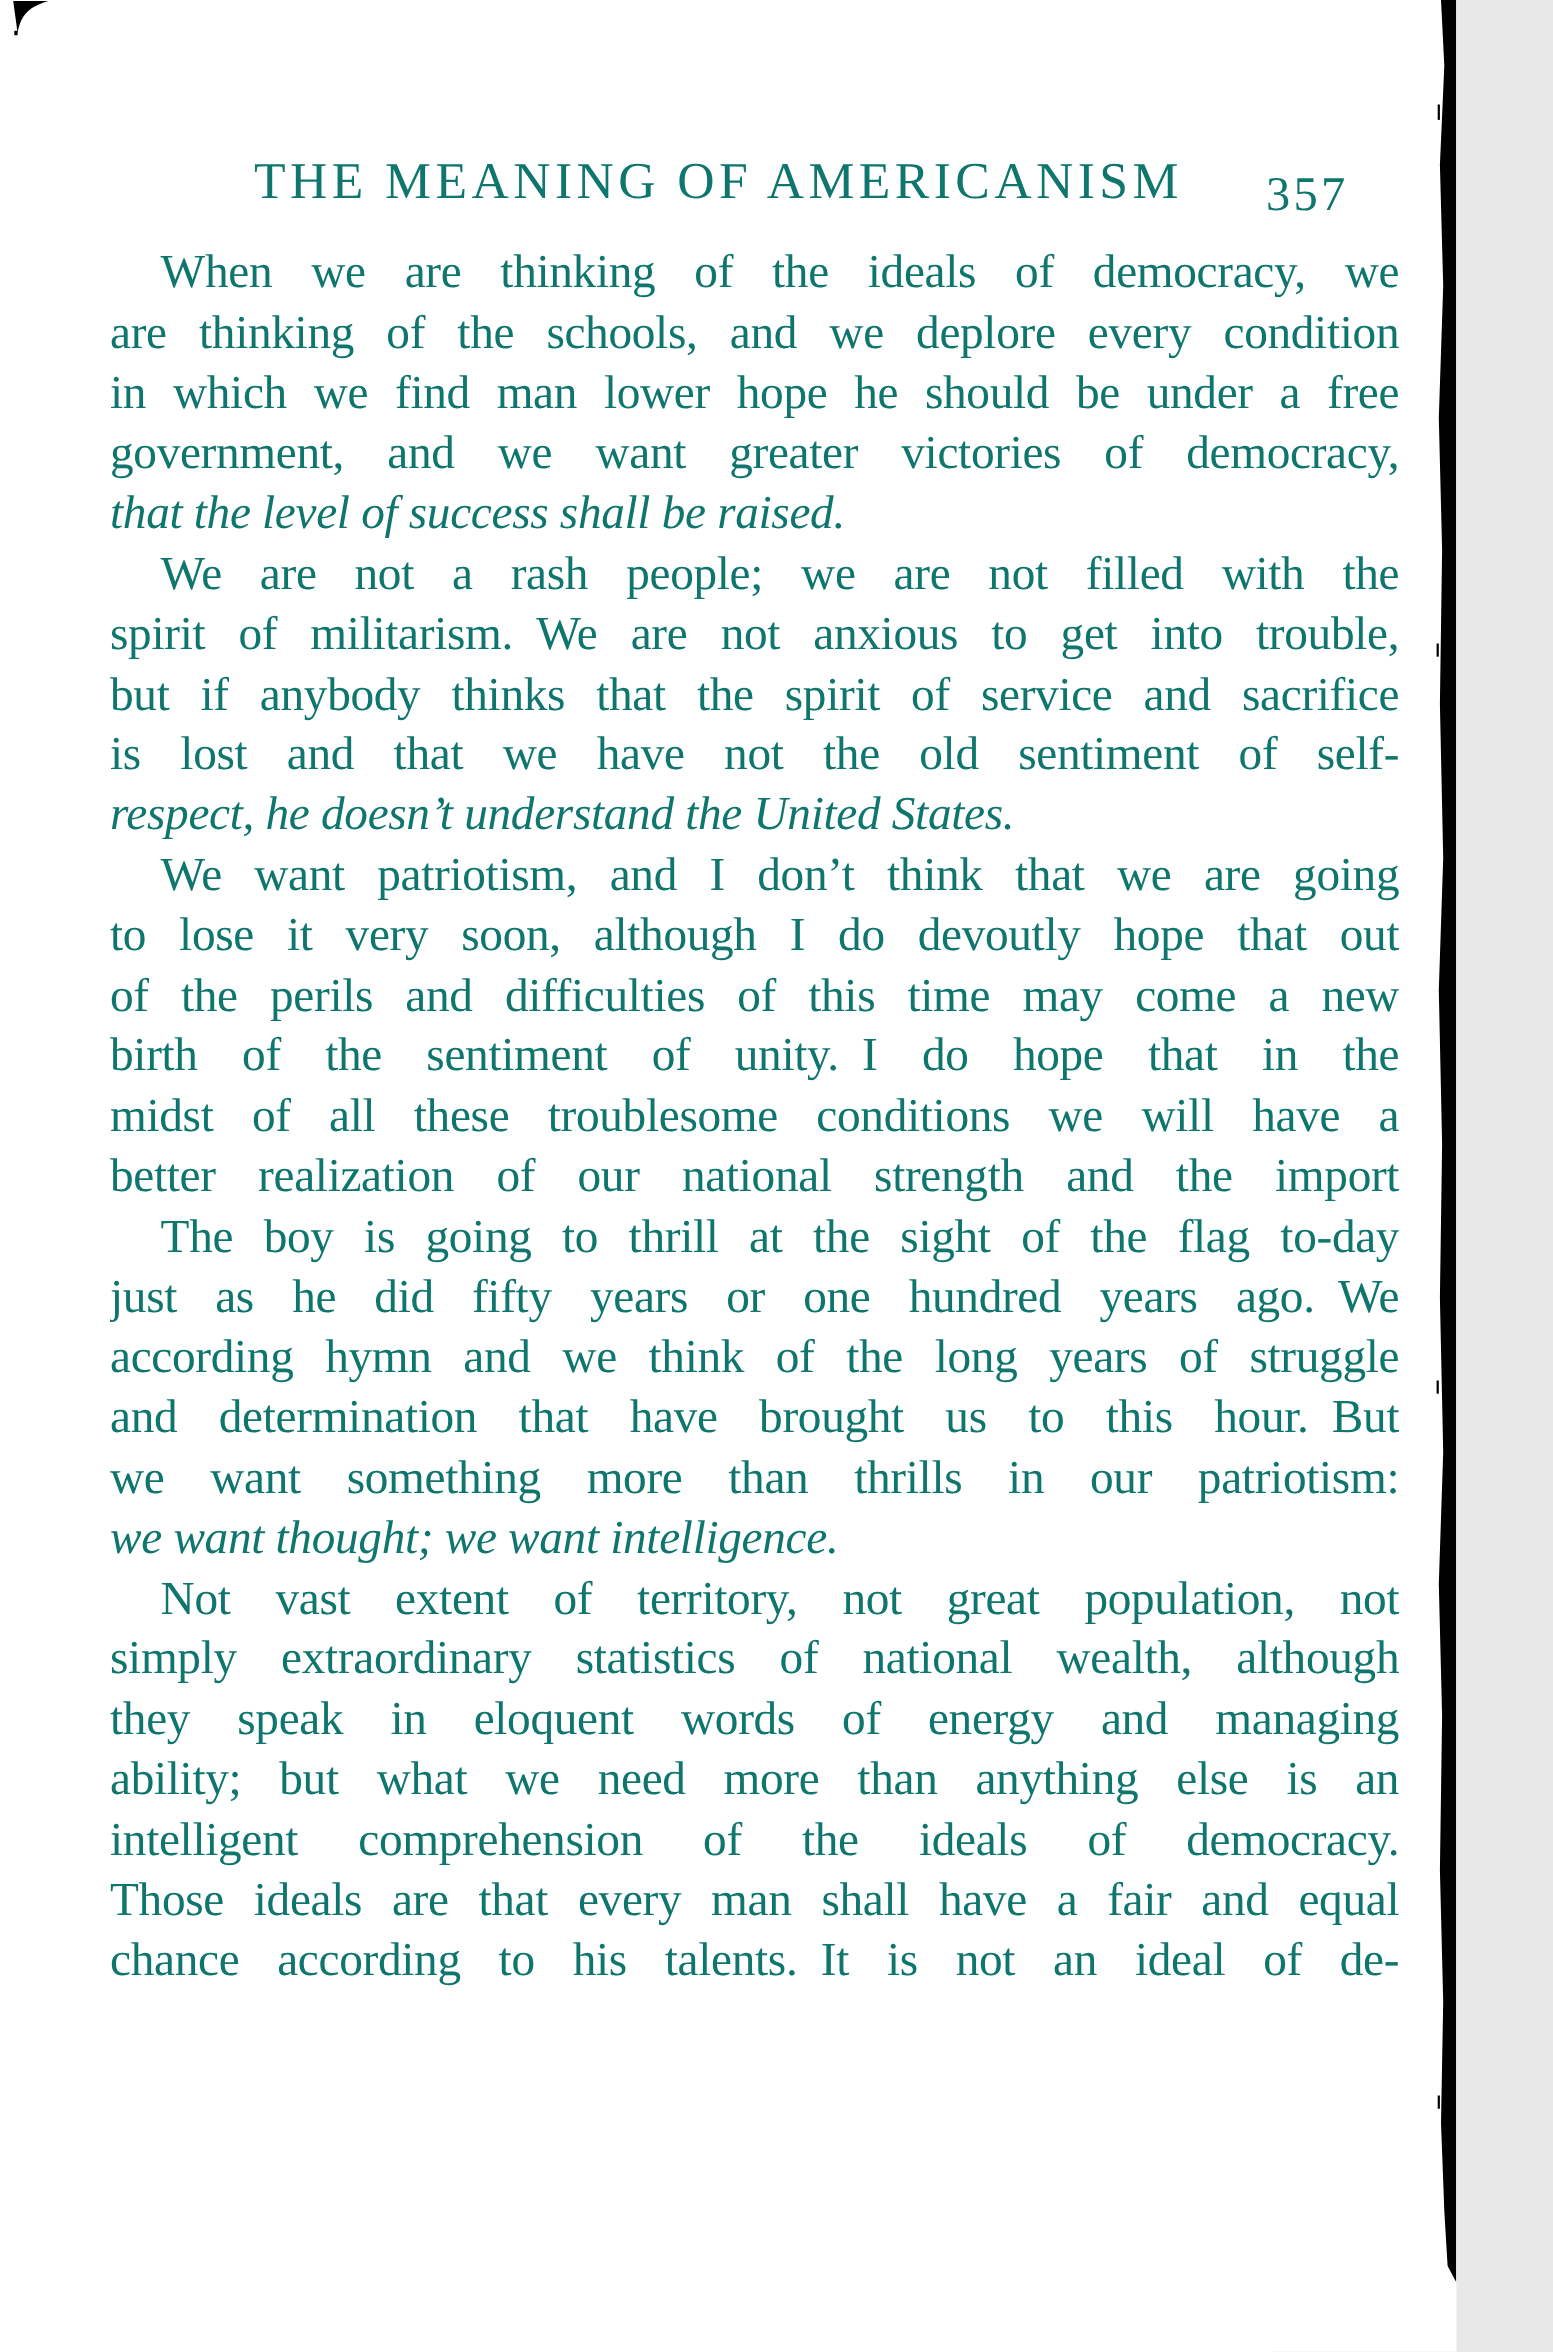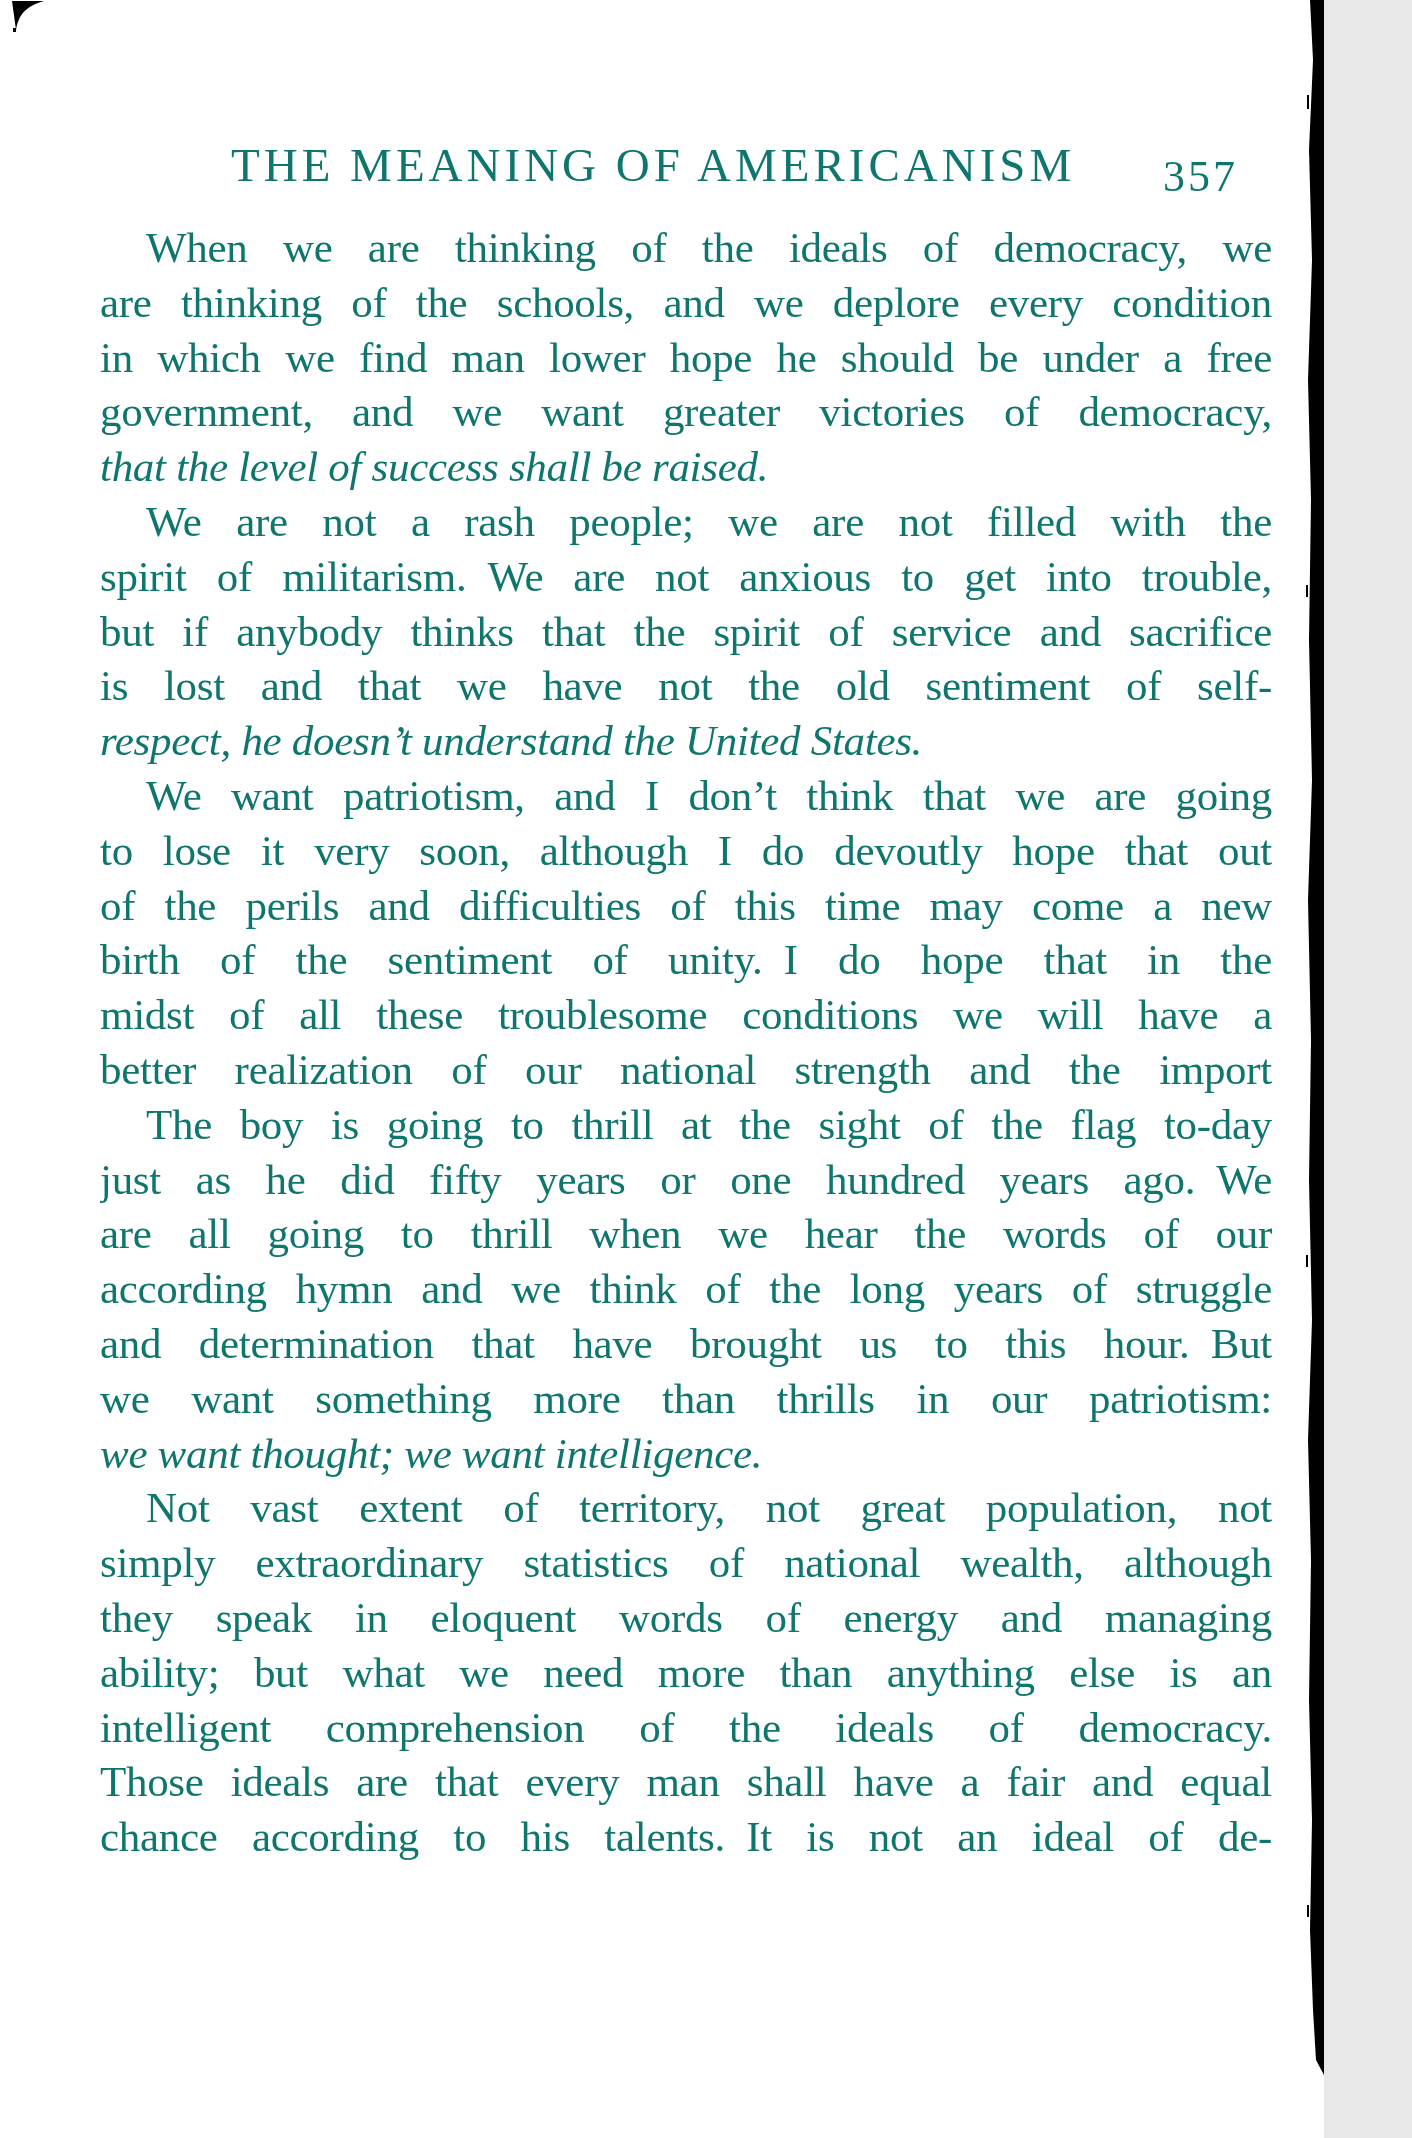--- a/index.html
+++ b/index.html
@@ -10,21 +10,21 @@
     color:#0f766e;
     font-family:"Liberation Serif","DejaVu Serif",serif;
     overflow:hidden;
   }
   .header-title{
     position:absolute;left:231px;top:138px;
     font-size:47px;letter-spacing:4px;white-space:nowrap;
   }
   .page-number{
     position:absolute;left:1151px;top:151px;
-    font-size:44px;letter-spacing:3px;margin-left:12px;
+    font-size:44px;letter-spacing:3px;
   }
   .textblock{
     position:absolute;left:100px;top:221px;width:1172px;
   }
   .line{
     position:relative;
     height:54.8px;line-height:54.8px;
     font-size:43px;letter-spacing:-0.3px;
     text-align:justify;
     text-align-last:justify;
@@ -60,21 +60,20 @@
     <div class="line"><span>is lost and that we have not the old sentiment of self-</span></div>
     <div class="line end"><span>respect, he doesn’t understand the United States.</span></div>
     <div class="line ind"><span>We want patriotism, and I don’t think that we are going</span></div>
     <div class="line"><span>to lose it very soon, although I do devoutly hope that out</span></div>
     <div class="line"><span>of the perils and difficulties of this time may come a new</span></div>
     <div class="line"><span>birth of the sentiment of unity. I do hope that in the</span></div>
     <div class="line"><span>midst of all these troublesome conditions we will have a</span></div>
     <div class="line"><span>better realization of our national strength and the import</span></div>
     <div class="line ind"><span>The boy is going to thrill at the sight of the flag to-day</span></div>
     <div class="line"><span>just as he did fifty years or one hundred years ago. We</span></div>
-    <div class="line"><span>are all going to thrill when we hear the words of our</span></div>
     <div class="line"><span>according hymn and we think of the long years of struggle</span></div>
     <div class="line"><span>and determination that have brought us to this hour. But</span></div>
     <div class="line"><span>we want something more than thrills in our patriotism:</span></div>
     <div class="line end"><span>we want thought; we want intelligence.</span></div>
     <div class="line ind"><span>Not vast extent of territory, not great population, not</span></div>
     <div class="line"><span>simply extraordinary statistics of national wealth, although</span></div>
     <div class="line"><span>they speak in eloquent words of energy and managing</span></div>
     <div class="line"><span>ability; but what we need more than anything else is an</span></div>
     <div class="line"><span>intelligent comprehension of the ideals of democracy.</span></div>
     <div class="line"><span>Those ideals are that every man shall have a fair and equal</span></div>

